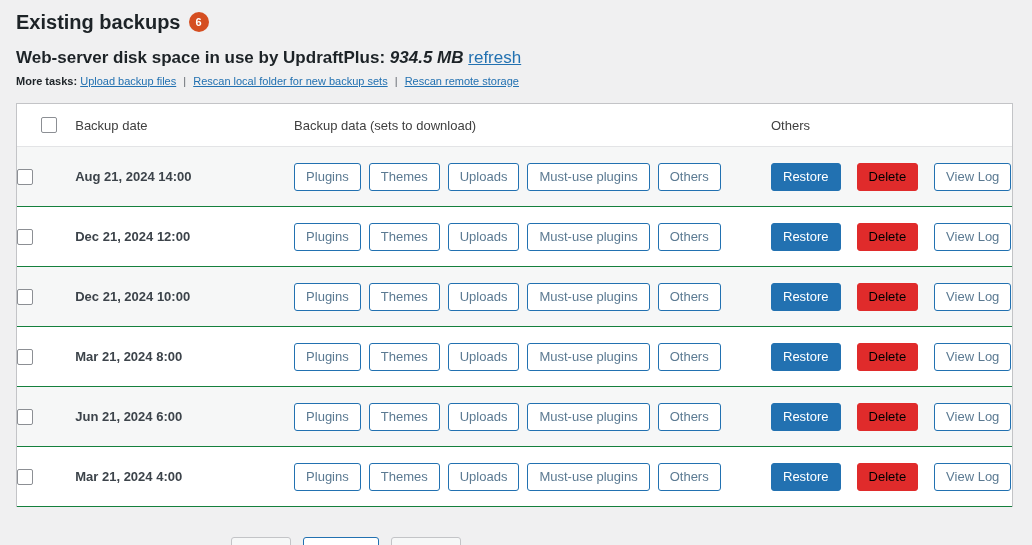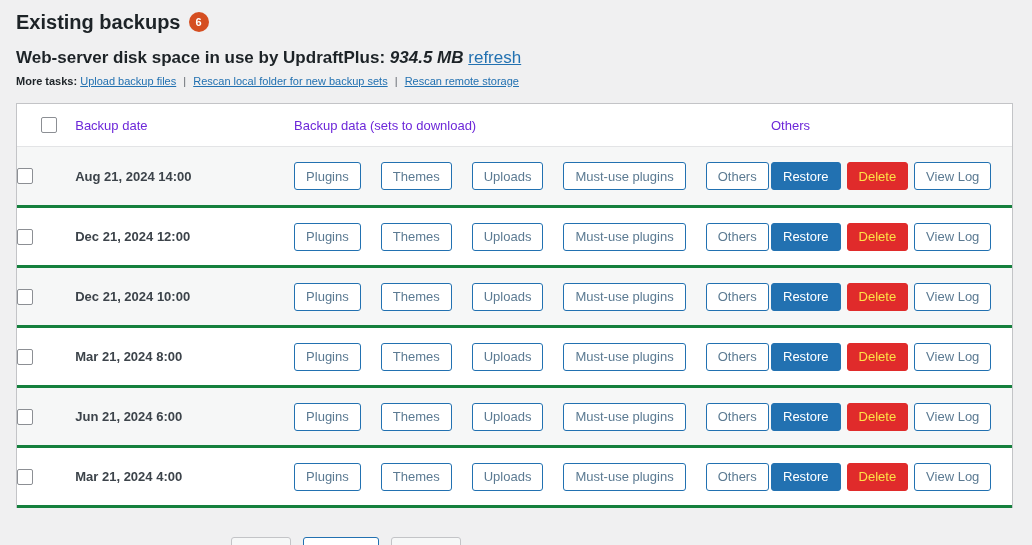--- a/index.html
+++ b/index.html
@@ -86,29 +86,29 @@
   }
   table.backups {
     width: 100%;
     border-collapse: collapse;
     table-layout: fixed;
   }
   table.backups th {
     text-align: left;
     font-weight: normal;
     font-size: 13px;
-    color: #6d28d9;
+    color: #404040;
     padding: 13px 0 13px 0;
     background: #ffffff;
     border-bottom: 1px solid #e3e4e6;
   }
   table.backups td {
     padding: 0;
     vertical-align: middle;
-    border-bottom: 3px solid #15803d;
+    border-bottom: 1px solid #15803d;
   }
   tr.row-alt td { background: #f6f7f7; }
   tr.row-plain td { background: #ffffff; }
   tr.data-row td { height: 60px; }
 
   .col-check  { width: 58px; padding-left: 24px !important; }
   .col-date   { width: 218px; }
   .col-data   { width: 475px; }
   .col-actions{ width: 240px; }
 
@@ -125,21 +125,21 @@
     border: 1px solid #8c8f94;
     border-radius: 2px;
     background: #fff;
     display: block;
     cursor: pointer;
   }
 
   .btn-group {
     display: flex;
     align-items: center;
-    gap: 20px;
+    gap: 8px;
   }
   .btn {
     display: inline-flex;
     align-items: center;
     justify-content: center;
     height: 28px;
     padding: 0 11px;
     font-size: 13px;
     font-family: "Liberation Sans", sans-serif;
     border-radius: 3px;
@@ -153,23 +153,23 @@
     color: #5b7a92;
   }
   .btn-primary {
     background: #2271b1;
     border: 1px solid #2271b1;
     color: #ffffff;
   }
   .btn-danger {
     background: #e02b2b;
     border: 1px solid #e02b2b;
-    color: #fde047;
-  }
-  .actions-group { gap: 6px; }
+    color: #000000;
+  }
+  .actions-group { gap: 16px; }
 
   
   .pagination {
     position: absolute;
     left: 231px;
     top: 537px;
     display: flex;
     gap: 12px;
   }
   .page-btn {

